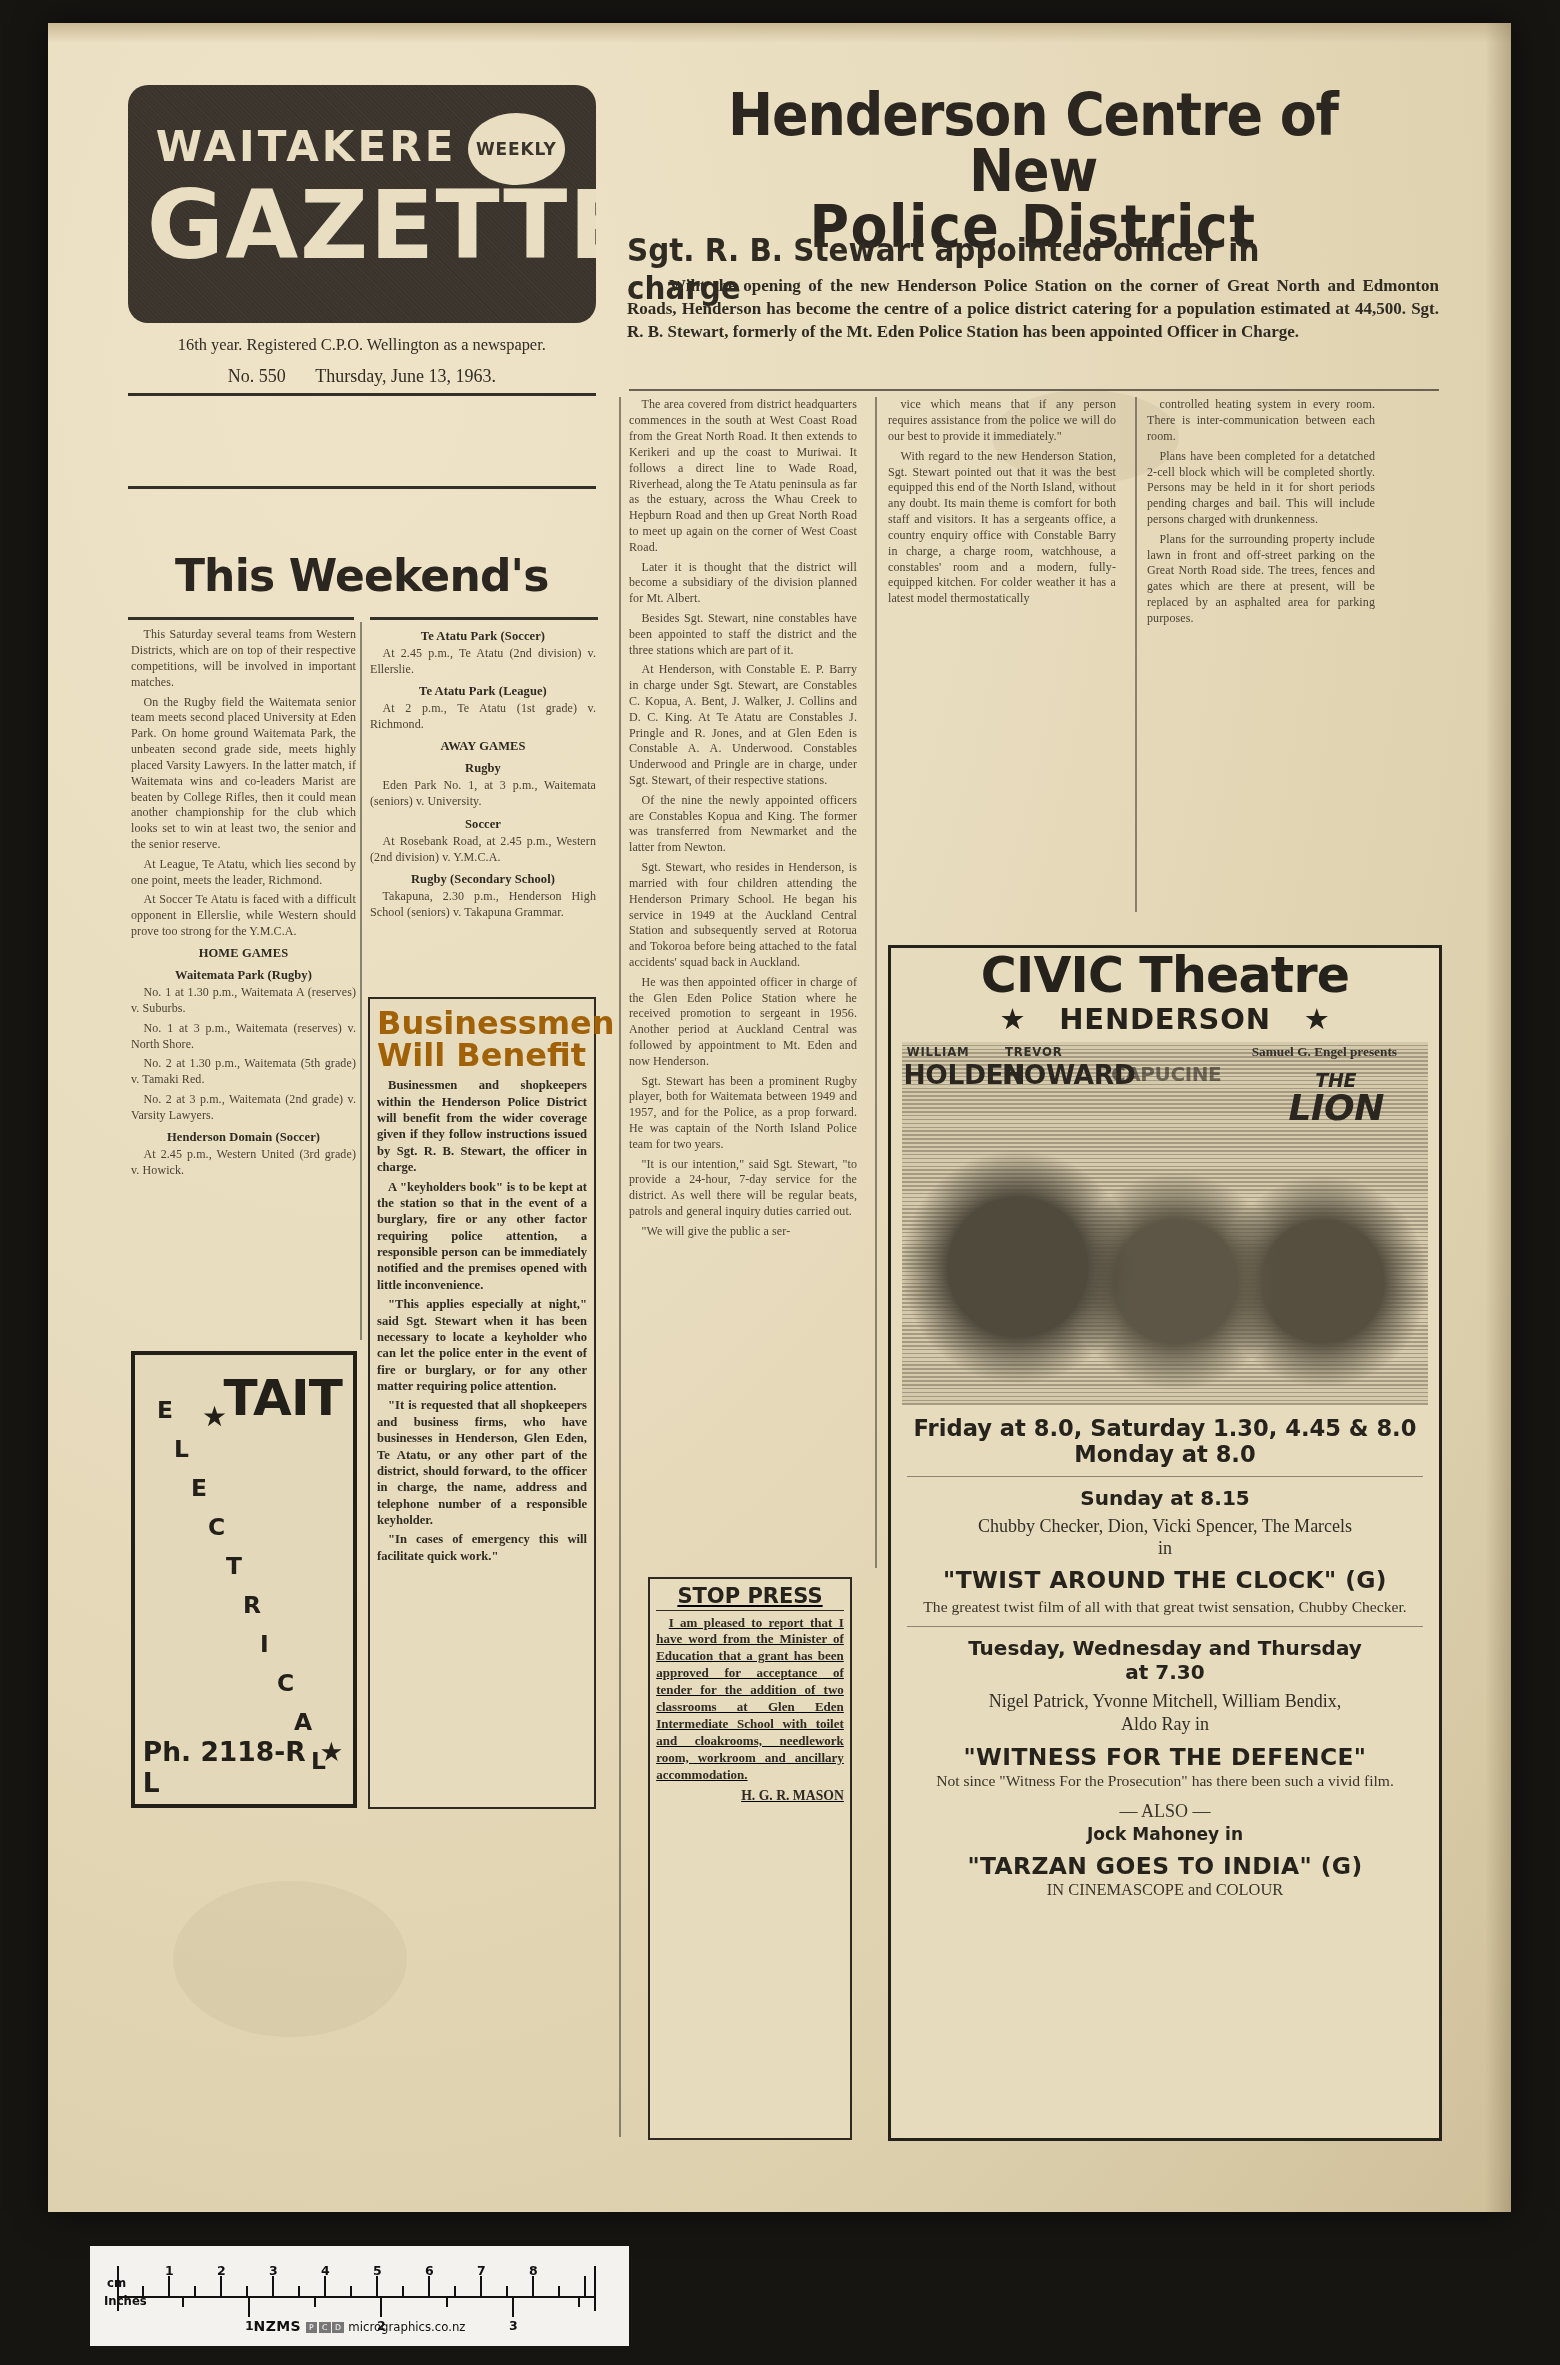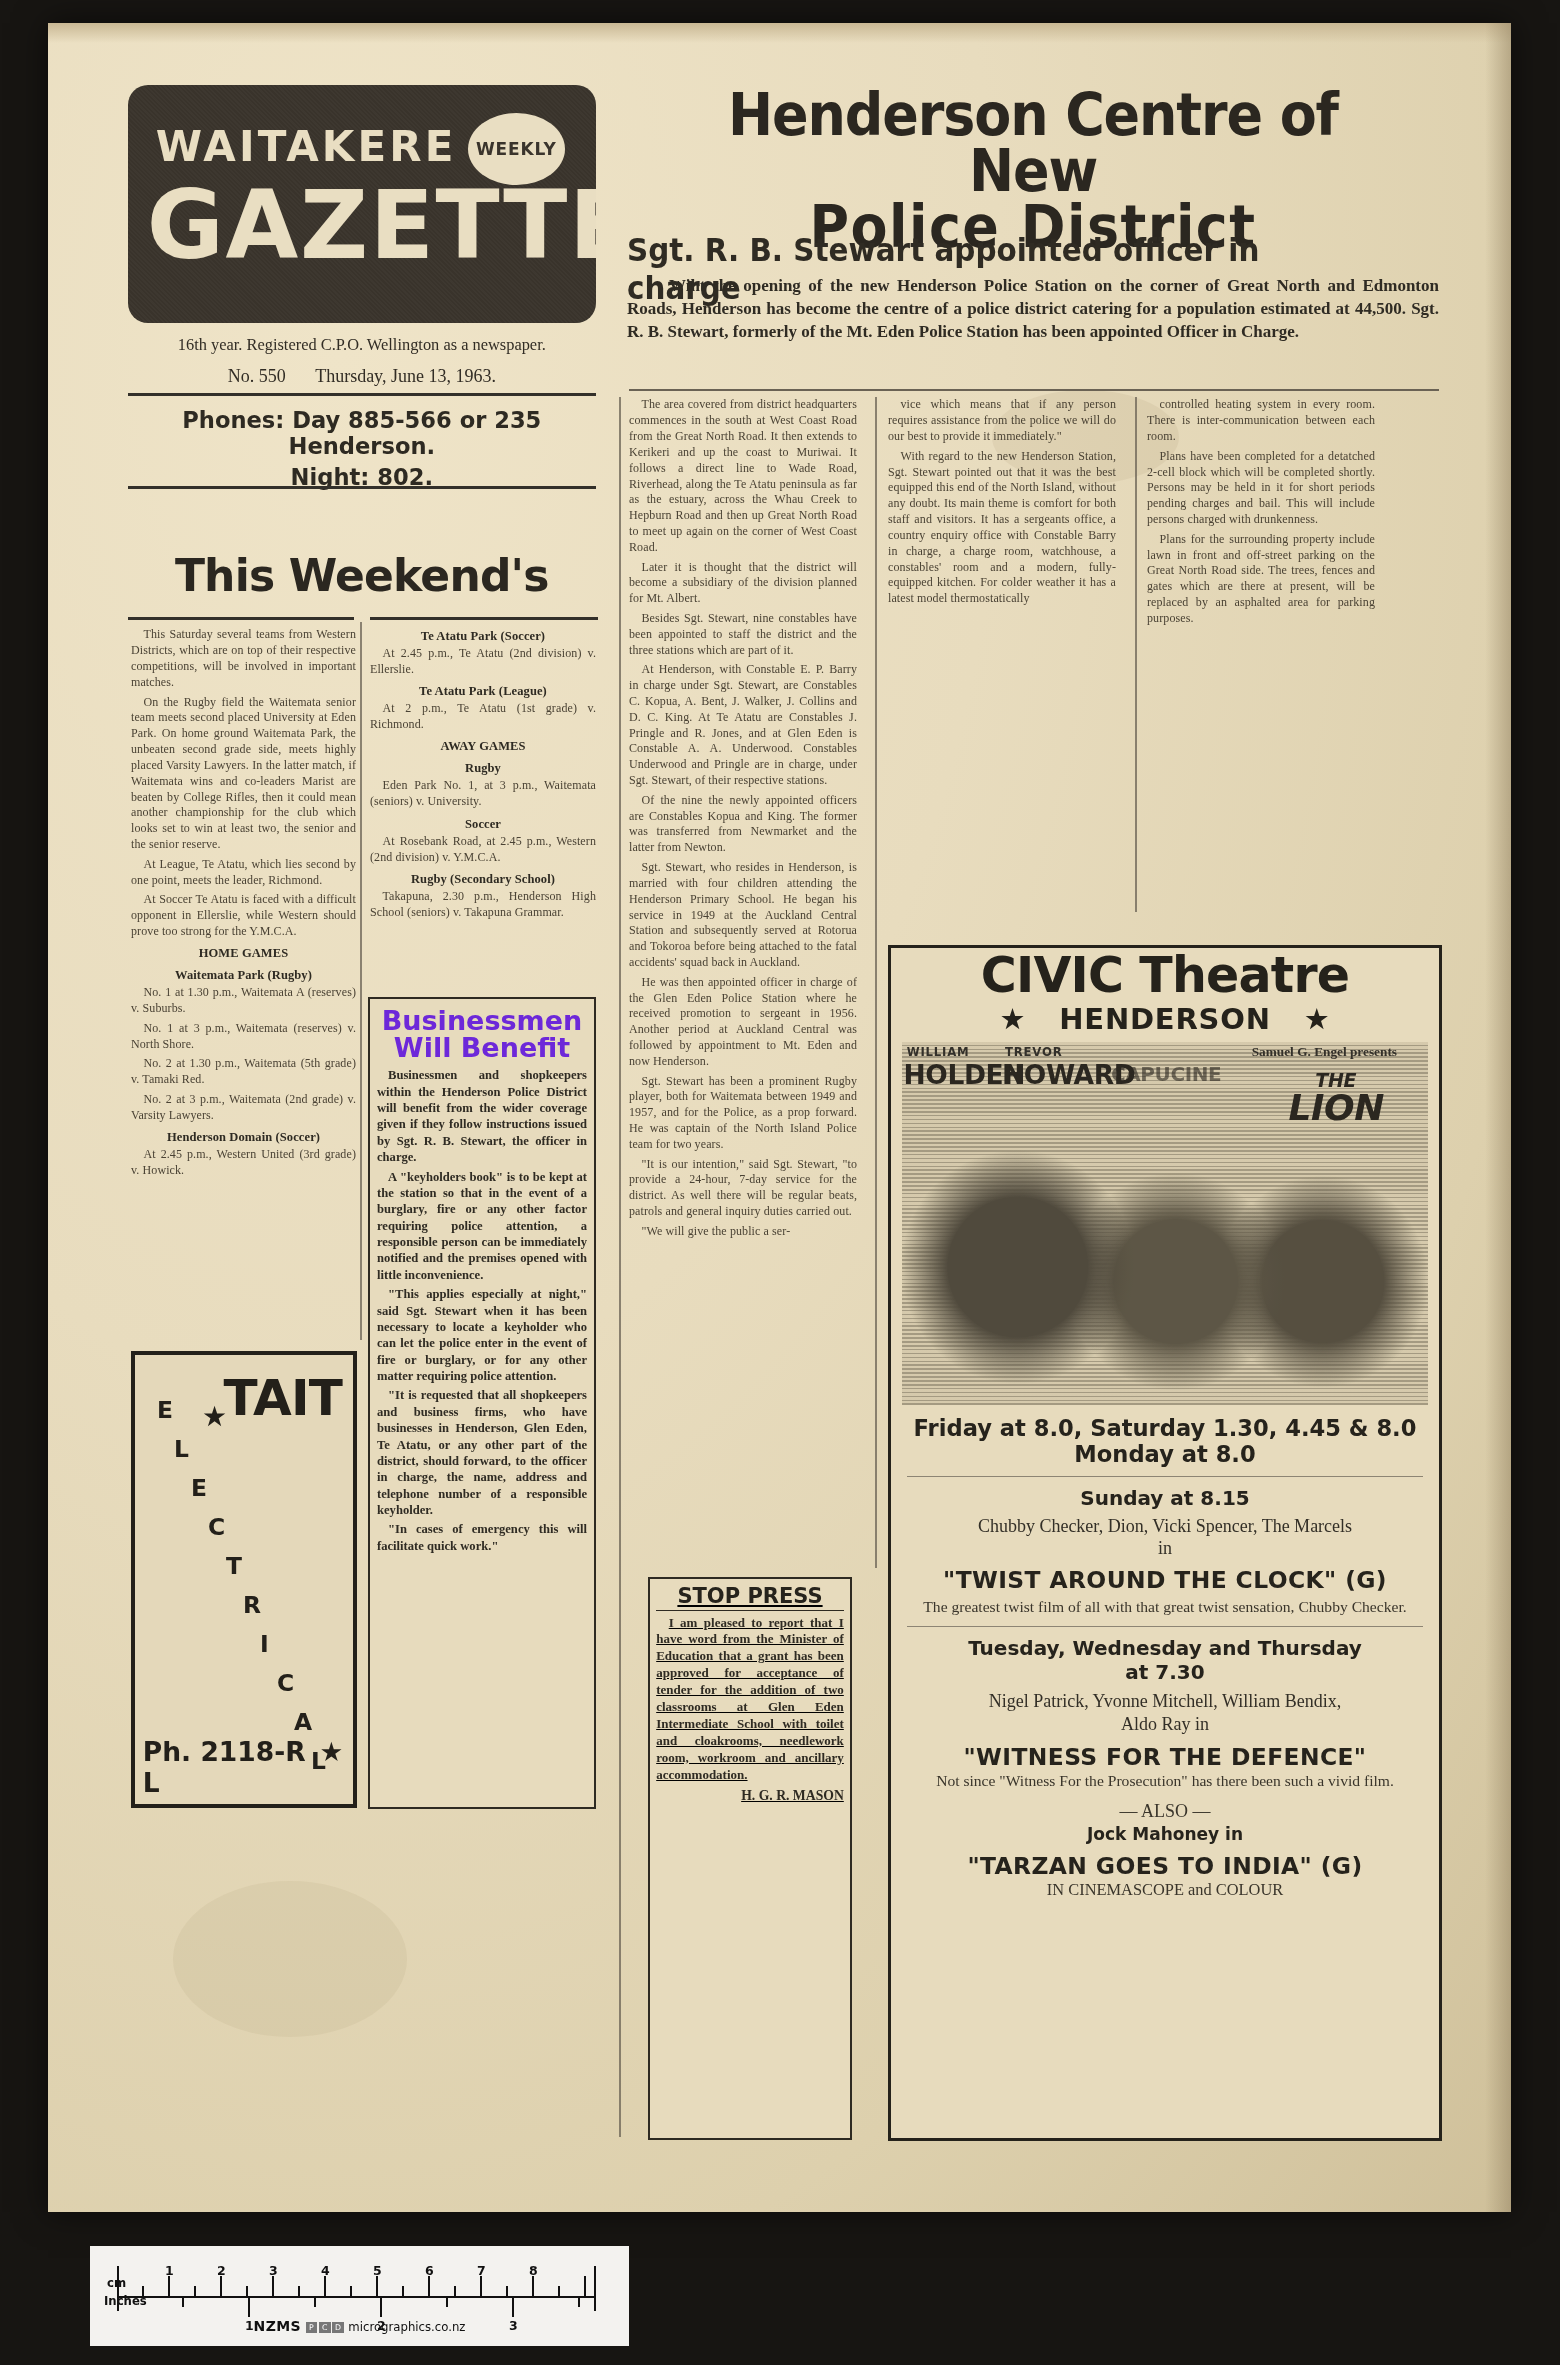--- a/index.html
+++ b/index.html
@@ -116,22 +116,22 @@
     border:2.3px solid #2e2a22;box-sizing:border-box;background:#e7dbbd;padding:4.7px 6.2px;text-decoration:underline;}
   #sp-title{font-family:"DejaVu Sans",sans-serif;font-weight:bold;font-size:21px;text-align:center;
     color:#26231c;border-bottom:1.6px solid #2e2a22;padding-bottom:1.6px;margin-bottom:3.9px;}
   #sp-body{font-family:"Liberation Serif",serif;font-weight:bold;font-size:13px;line-height:1.3;
     text-align:justify;color:#2f2b23;}
   #sp-sign{font-family:"Liberation Serif",serif;font-weight:bold;font-size:13.7px;text-align:right;margin-top:4.7px;color:#2f2b23;}
 
   
   #bizbox{position:absolute;left:248px;top:926px;width:228px;height:812px;
     border:2.3px solid #2e2a22;box-sizing:border-box;background:#e7dbbd;padding:4.7px 7px;}
-  #biz-title{font-family:"DejaVu Sans",sans-serif;font-weight:bold;font-size:27px;line-height:1.0;
-    text-align:center;color:#6d28d9;margin:3.1px 0 6.2px;}
+  #biz-title{font-family:"DejaVu Sans",sans-serif;font-weight:bold;font-size:32px;line-height:1.0;
+    color:#a16207;margin:3.1px 0 6.2px;}
   #biz-body{font-family:"Liberation Serif",serif;font-weight:bold;font-size:12.6px;line-height:1.3;
     text-align:justify;color:#2f2b23;}
   #biz-body p{margin:0 0 3.1px;text-indent:11px;}
 
   
   #ruler{position:absolute;left:90px;top:2246px;width:539px;height:100px;background:#f3f2ef;}
   #ruler .lbl{position:absolute;font-family:"DejaVu Sans",sans-serif;font-weight:bold;font-size:11.7px;color:#111;}
   #ruler .num{position:absolute;font-family:"DejaVu Sans",sans-serif;font-weight:bold;font-size:12.5px;color:#111;}
   .tick{position:absolute;background:#111;width:2.3px;}
   #nzms{position:absolute;left:0;right:0;bottom:12.5px;text-align:center;
@@ -162,24 +162,20 @@
 
       <div id="pub">
         <div class="l1">16th year.  Registered C.P.O. Wellington as a newspaper.</div>
         <div class="l2">
           <span>No. 550</span>
           <span>Thursday, June 13, 1963.</span>
         </div>
       </div>
       <div class="rule" style="position:absolute;left:7.8px;top:322px;width:468px;"></div>
 
-      <div id="phonebox">
-        <div class="ph">Phones: Day 885-566 or 235 Henderson.</div>
-        <div class="ph2">Night: 802.</div>
-      </div>
       <div class="rule" style="position:absolute;left:7.8px;top:415px;width:468px;"></div>
 
       <div id="sporthead">
         <div id="sh1">This Weekend's</div>
       </div>
       <div class="hrule" style="left:7.8px;top:546px;width:226px;"></div>
       <div class="hrule" style="left:250px;top:546px;width:228px;"></div>
 
       <div class="col body-col" id="sport-col-1" style="left:11px;top:556px;width:225px;height:714px;overflow:hidden;">
           <p>This Saturday several teams from Western Districts, which are on top of their respective competitions, will be involved in important matches.</p>

